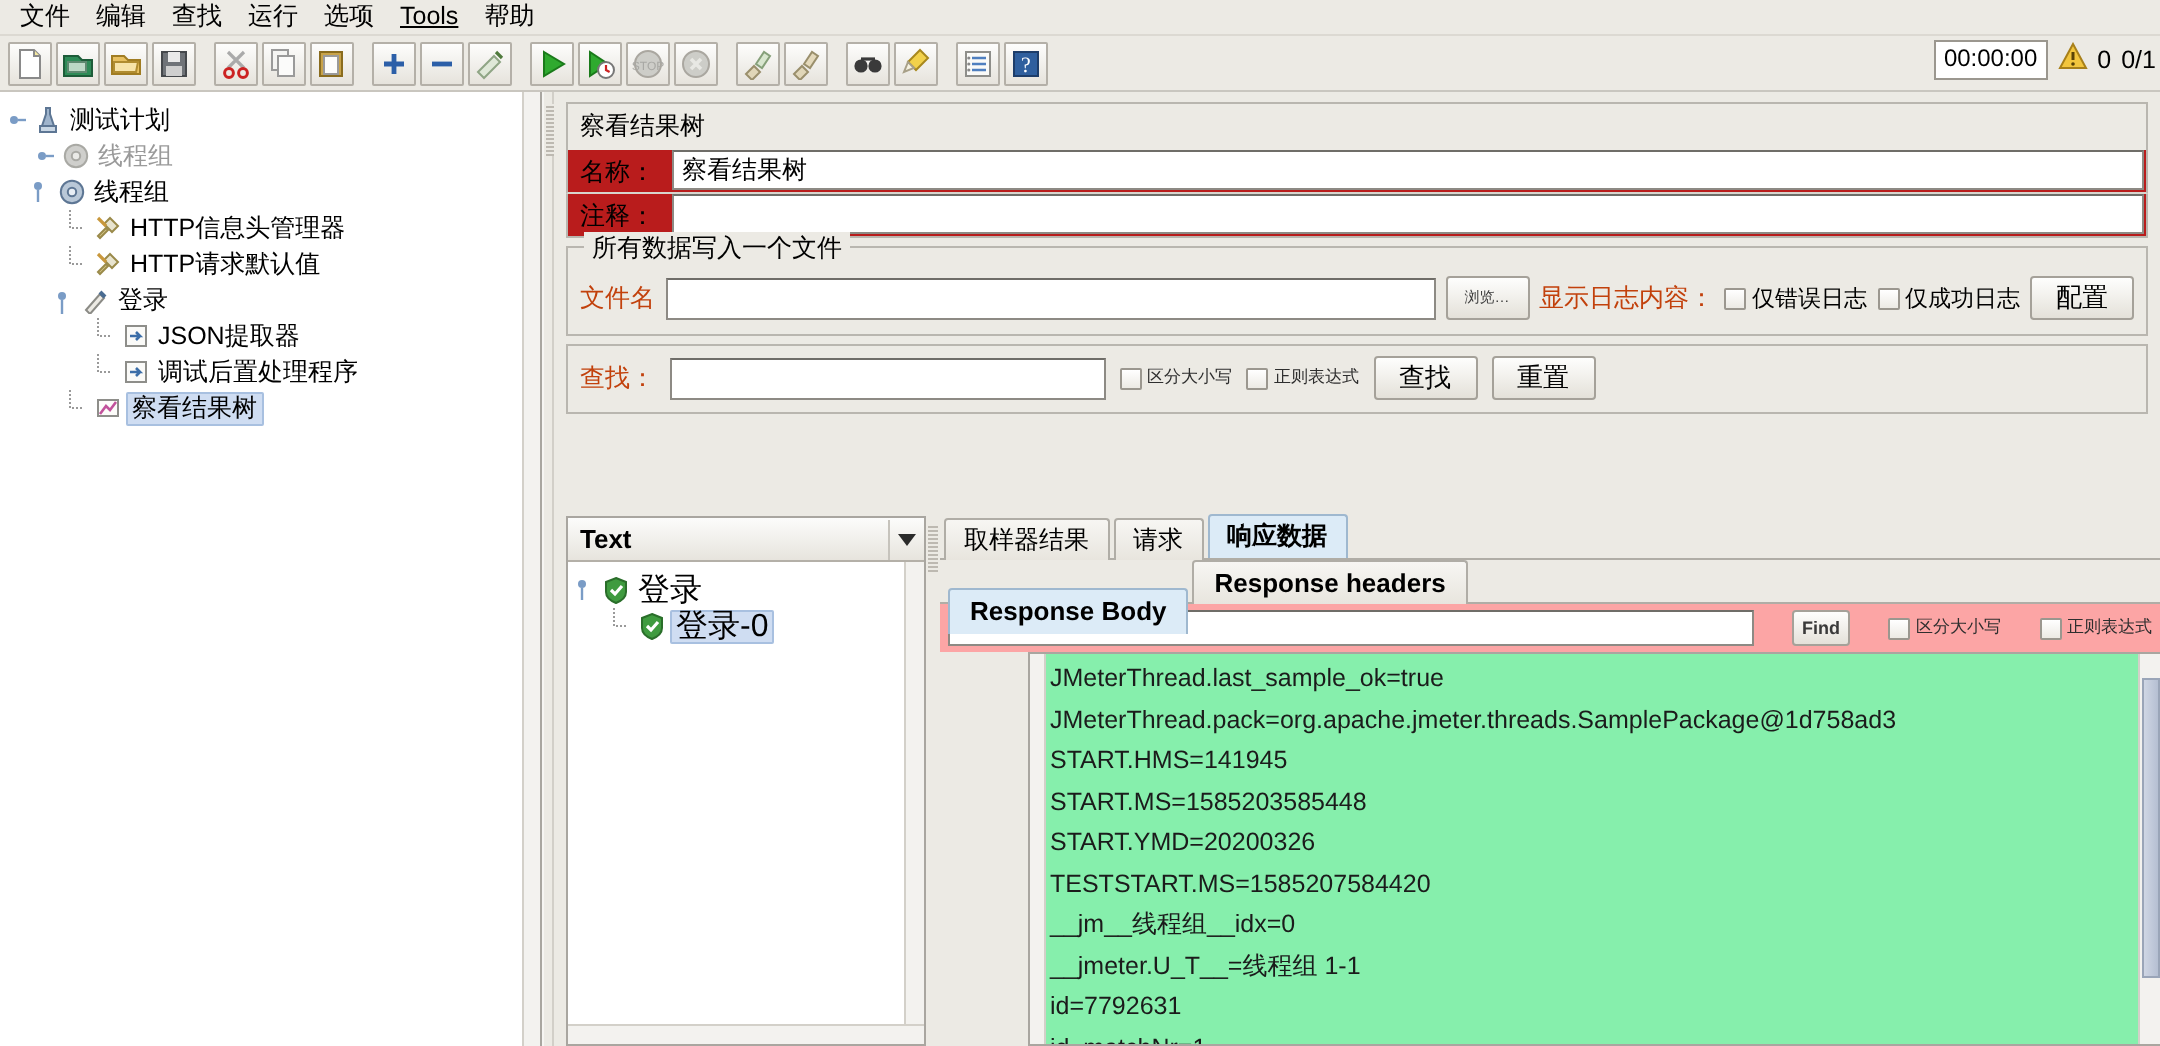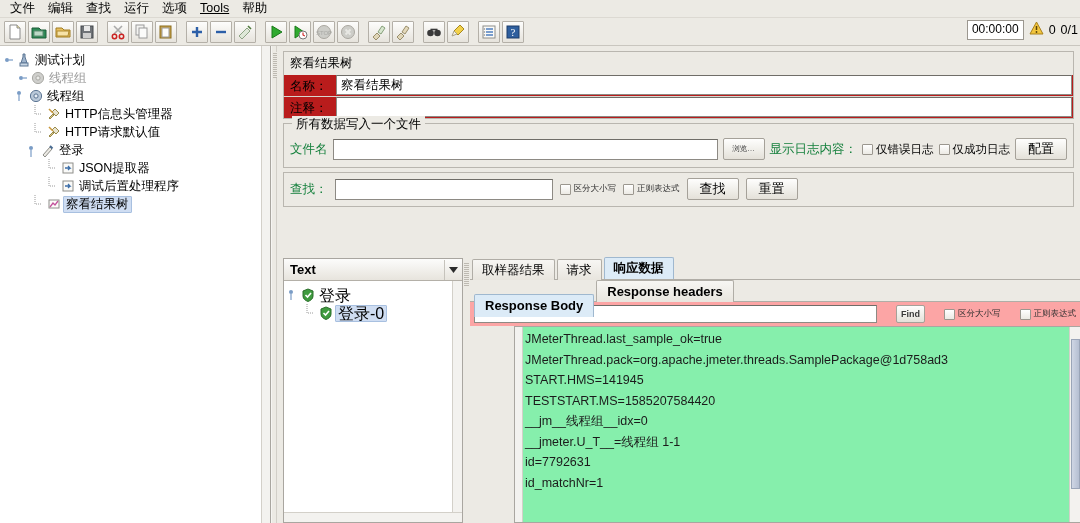--- a/index.html
+++ b/index.html
@@ -123,21 +123,21 @@
 
   .group-box {
     margin: 4px 6px 0 6px; border: 1px solid #b9b6af;
     background: #eceae4; position: relative; padding: 0;
   }
   .group-legend {
     position: absolute; left: 8px; top: -8px; background: #eceae4;
     font-size: 12.5px; padding: 0 4px; color: #000; white-space: nowrap;
   }
   .group-inner { padding: 14px 6px 7px 6px; display: flex; align-items: center; gap: 5px; }
-  .lbl { font-size: 12.5px; color: #15803d; white-space: nowrap; }
+  .lbl { font-size: 12.5px; color: #c2410c; white-space: nowrap; }
   .text-input {
     background: #fff; border: 1px solid #8d8a84; border-top-color: #6f6d68;
     height: 21px; font-size: 12.5px; padding: 2px 4px; color: #000;
   }
   .btn {
     border: 1px solid #a5a199; border-radius: 2px;
     background: linear-gradient(#fefefd,#e4e1d9);
     font-size: 12.5px; color: #000; padding: 3px 9px; line-height: 14px;
     white-space: nowrap;
   }
@@ -689,20 +689,22 @@
               <div class="cbox"></div>
               <div class="cb-label tiny">正则表达式</div>
             </div>
           </div>
           <div class="body-area">
             <div class="left-edge-sb"></div>
             <div class="code-lines">
               <div class="code-line">JMeterThread.last_sample_ok=true</div>
               <div class="code-line">JMeterThread.pack=org.apache.jmeter.threads.SamplePackage@1d758ad3</div>
               <div class="code-line">START.HMS=141945</div>
+              <div class="code-line">START.MS=1585203585448</div>
+              <div class="code-line">START.YMD=20200326</div>
               <div class="code-line">TESTSTART.MS=1585207584420</div>
               <div class="code-line">__jm__线程组__idx=0</div>
               <div class="code-line">__jmeter.U_T__=线程组 1-1</div>
               <div class="code-line">id=7792631</div>
               <div class="code-line">id_matchNr=1</div>
 
             </div>
 
             <div class="body-sb-v">
               <div class="body-sb-thumb"></div>

